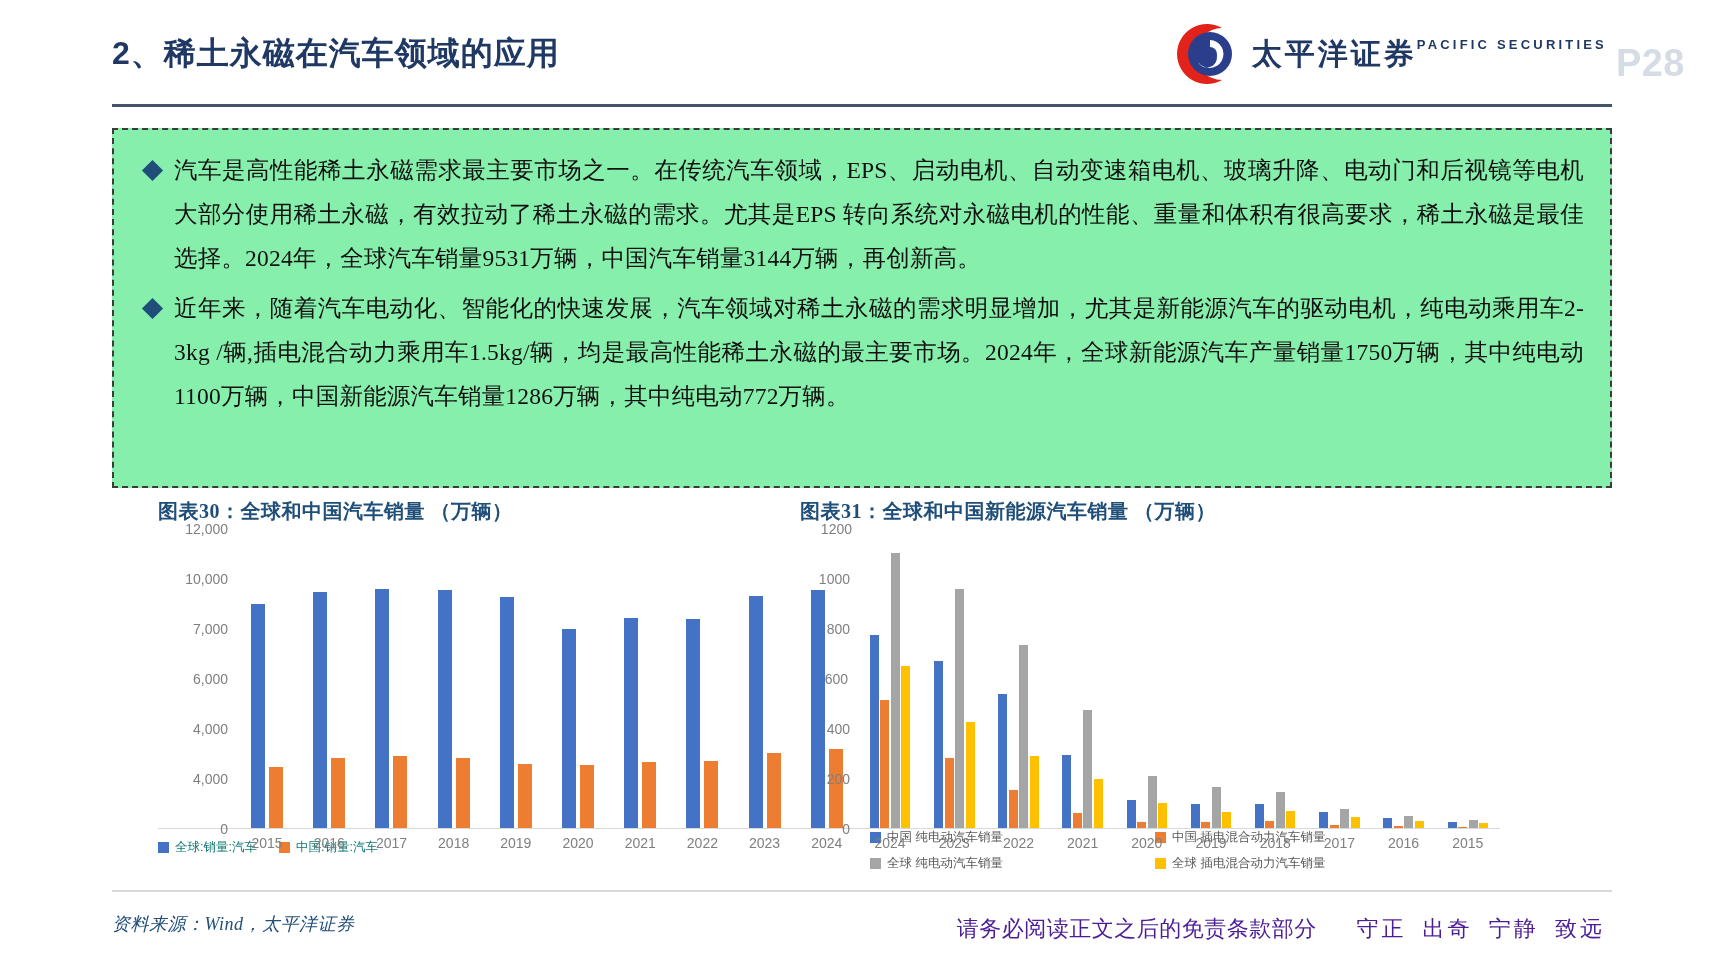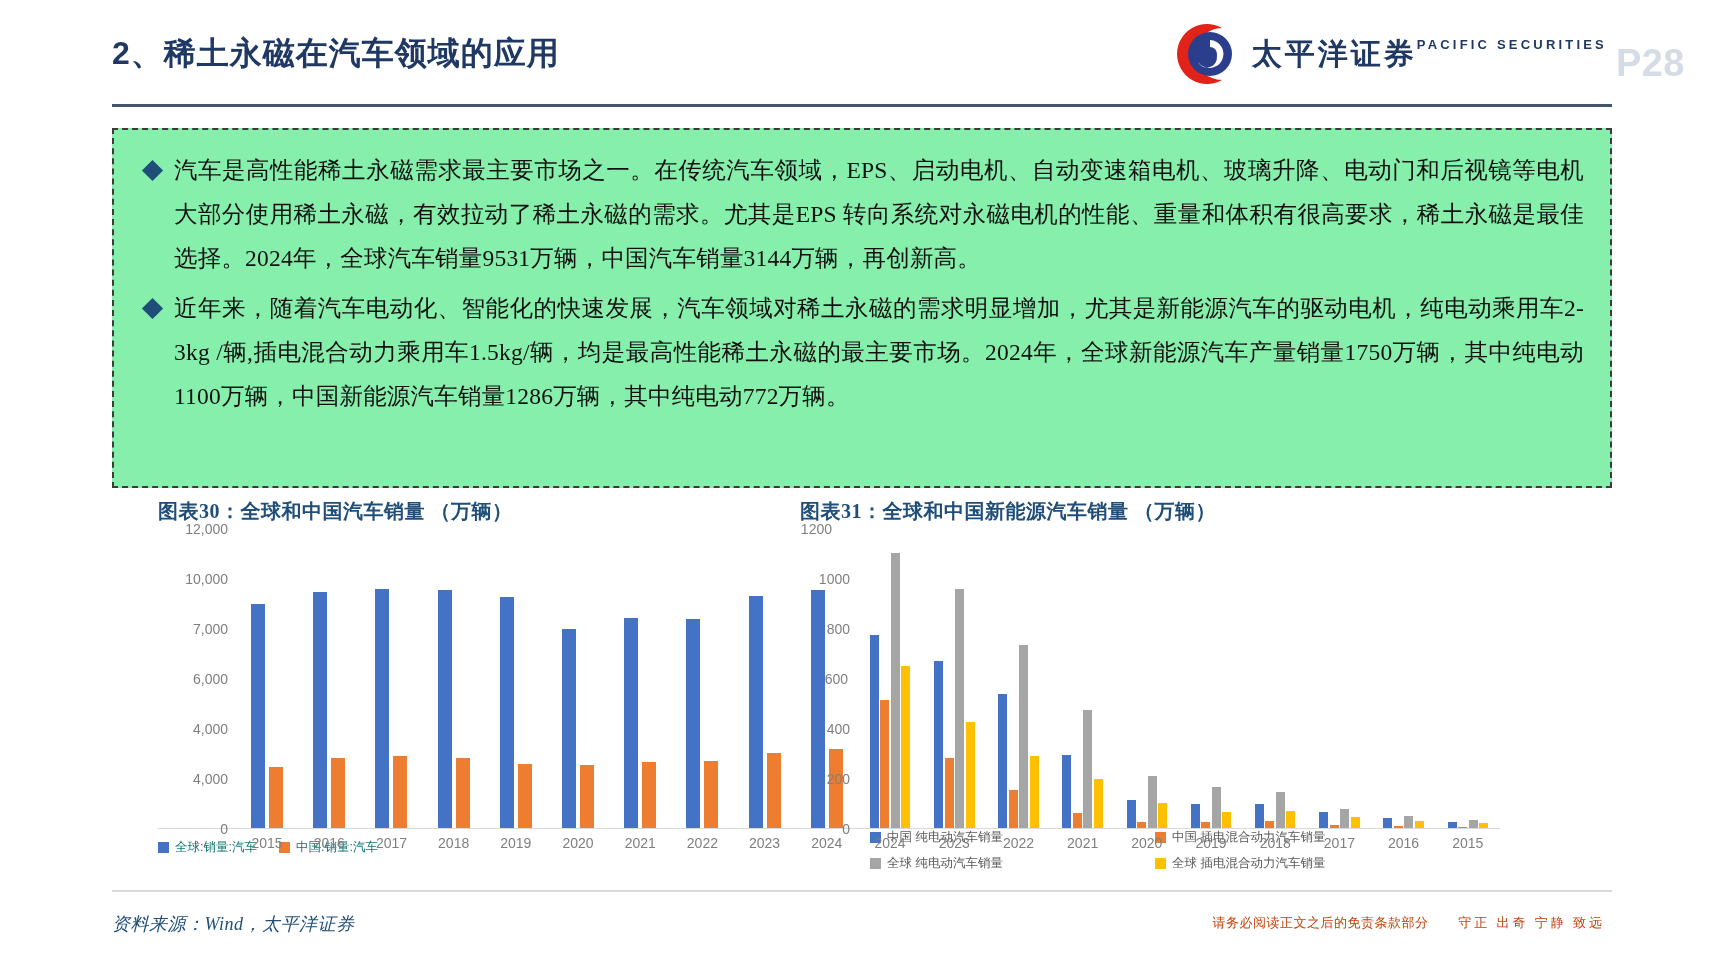--- a/index.html
+++ b/index.html
@@ -124,22 +124,22 @@
     background: #d9d9d9;
   }
   .footer-source {
     position: absolute; left: 112px; top: 912px;
     font-family: "Liberation Serif", serif;
     font-size: 18px; color: #1F4E79; font-style: italic;
     letter-spacing: 0.5px;
   }
   .footer-right {
     position: absolute; right: 110px; top: 914px;
-    font-family: Liberation Serif, serif;
-    font-size: 13px; color: #c2410c;
+    font-family: Liberation Mono, monospace;
+    font-size: 22px; color: #4c1d95;
     letter-spacing: 0.5px;
   }
   .footer-right .slogan { margin-left: 26px; letter-spacing: 3px; }
 </style>
 </head>
 <body>
 
 <div class="header">
   <div class="page-title">2、稀土永磁在汽车领域的应用</div>
   <div class="header-rule"></div>
@@ -281,21 +281,21 @@
       <div class="ytick-row" style="bottom: 150px;">
         <span class="ylab" style="left: 0px; right: auto; transform: translate(-100%, -50%); margin-left: 48px;">600</span>
       </div>
       <div class="ytick-row" style="bottom: 200px;">
         <span class="ylab" style="left: 0px; right: auto; transform: translate(-100%, -50%); margin-left: 50px;">800</span>
       </div>
       <div class="ytick-row" style="bottom: 250px;">
         <span class="ylab" style="left: 0px; right: auto; transform: translate(-100%, -50%); margin-left: 50px;">1000</span>
       </div>
       <div class="ytick-row" style="bottom: 300px;">
-        <span class="ylab" style="left: 0px; right: auto; transform: translate(-100%, -50%); margin-left: 32px;">1200</span>
+        <span class="ylab" style="left: 0px; right: auto; transform: translate(-100%, -50%); margin-left: 52px;">1200</span>
       </div>
       <div class="bars" style="padding-left: 58px;">
         <div class="group" style="gap: 1.5px;">
           <div class="bar" style="width: 9px; background: rgb(68, 114, 196); height: 193px;"></div>
           <div class="bar" style="width: 9px; background: rgb(237, 125, 49); height: 128.5px;"></div>
           <div class="bar" style="width: 9px; background: rgb(165, 165, 165); height: 275px;"></div>
           <div class="bar" style="width: 9px; background: rgb(255, 192, 0); height: 162.5px;"></div>
         </div>
         <div class="group" style="gap: 1.5px;">
           <div class="bar" style="width: 9px; background: rgb(68, 114, 196); height: 167.25px;"></div>

